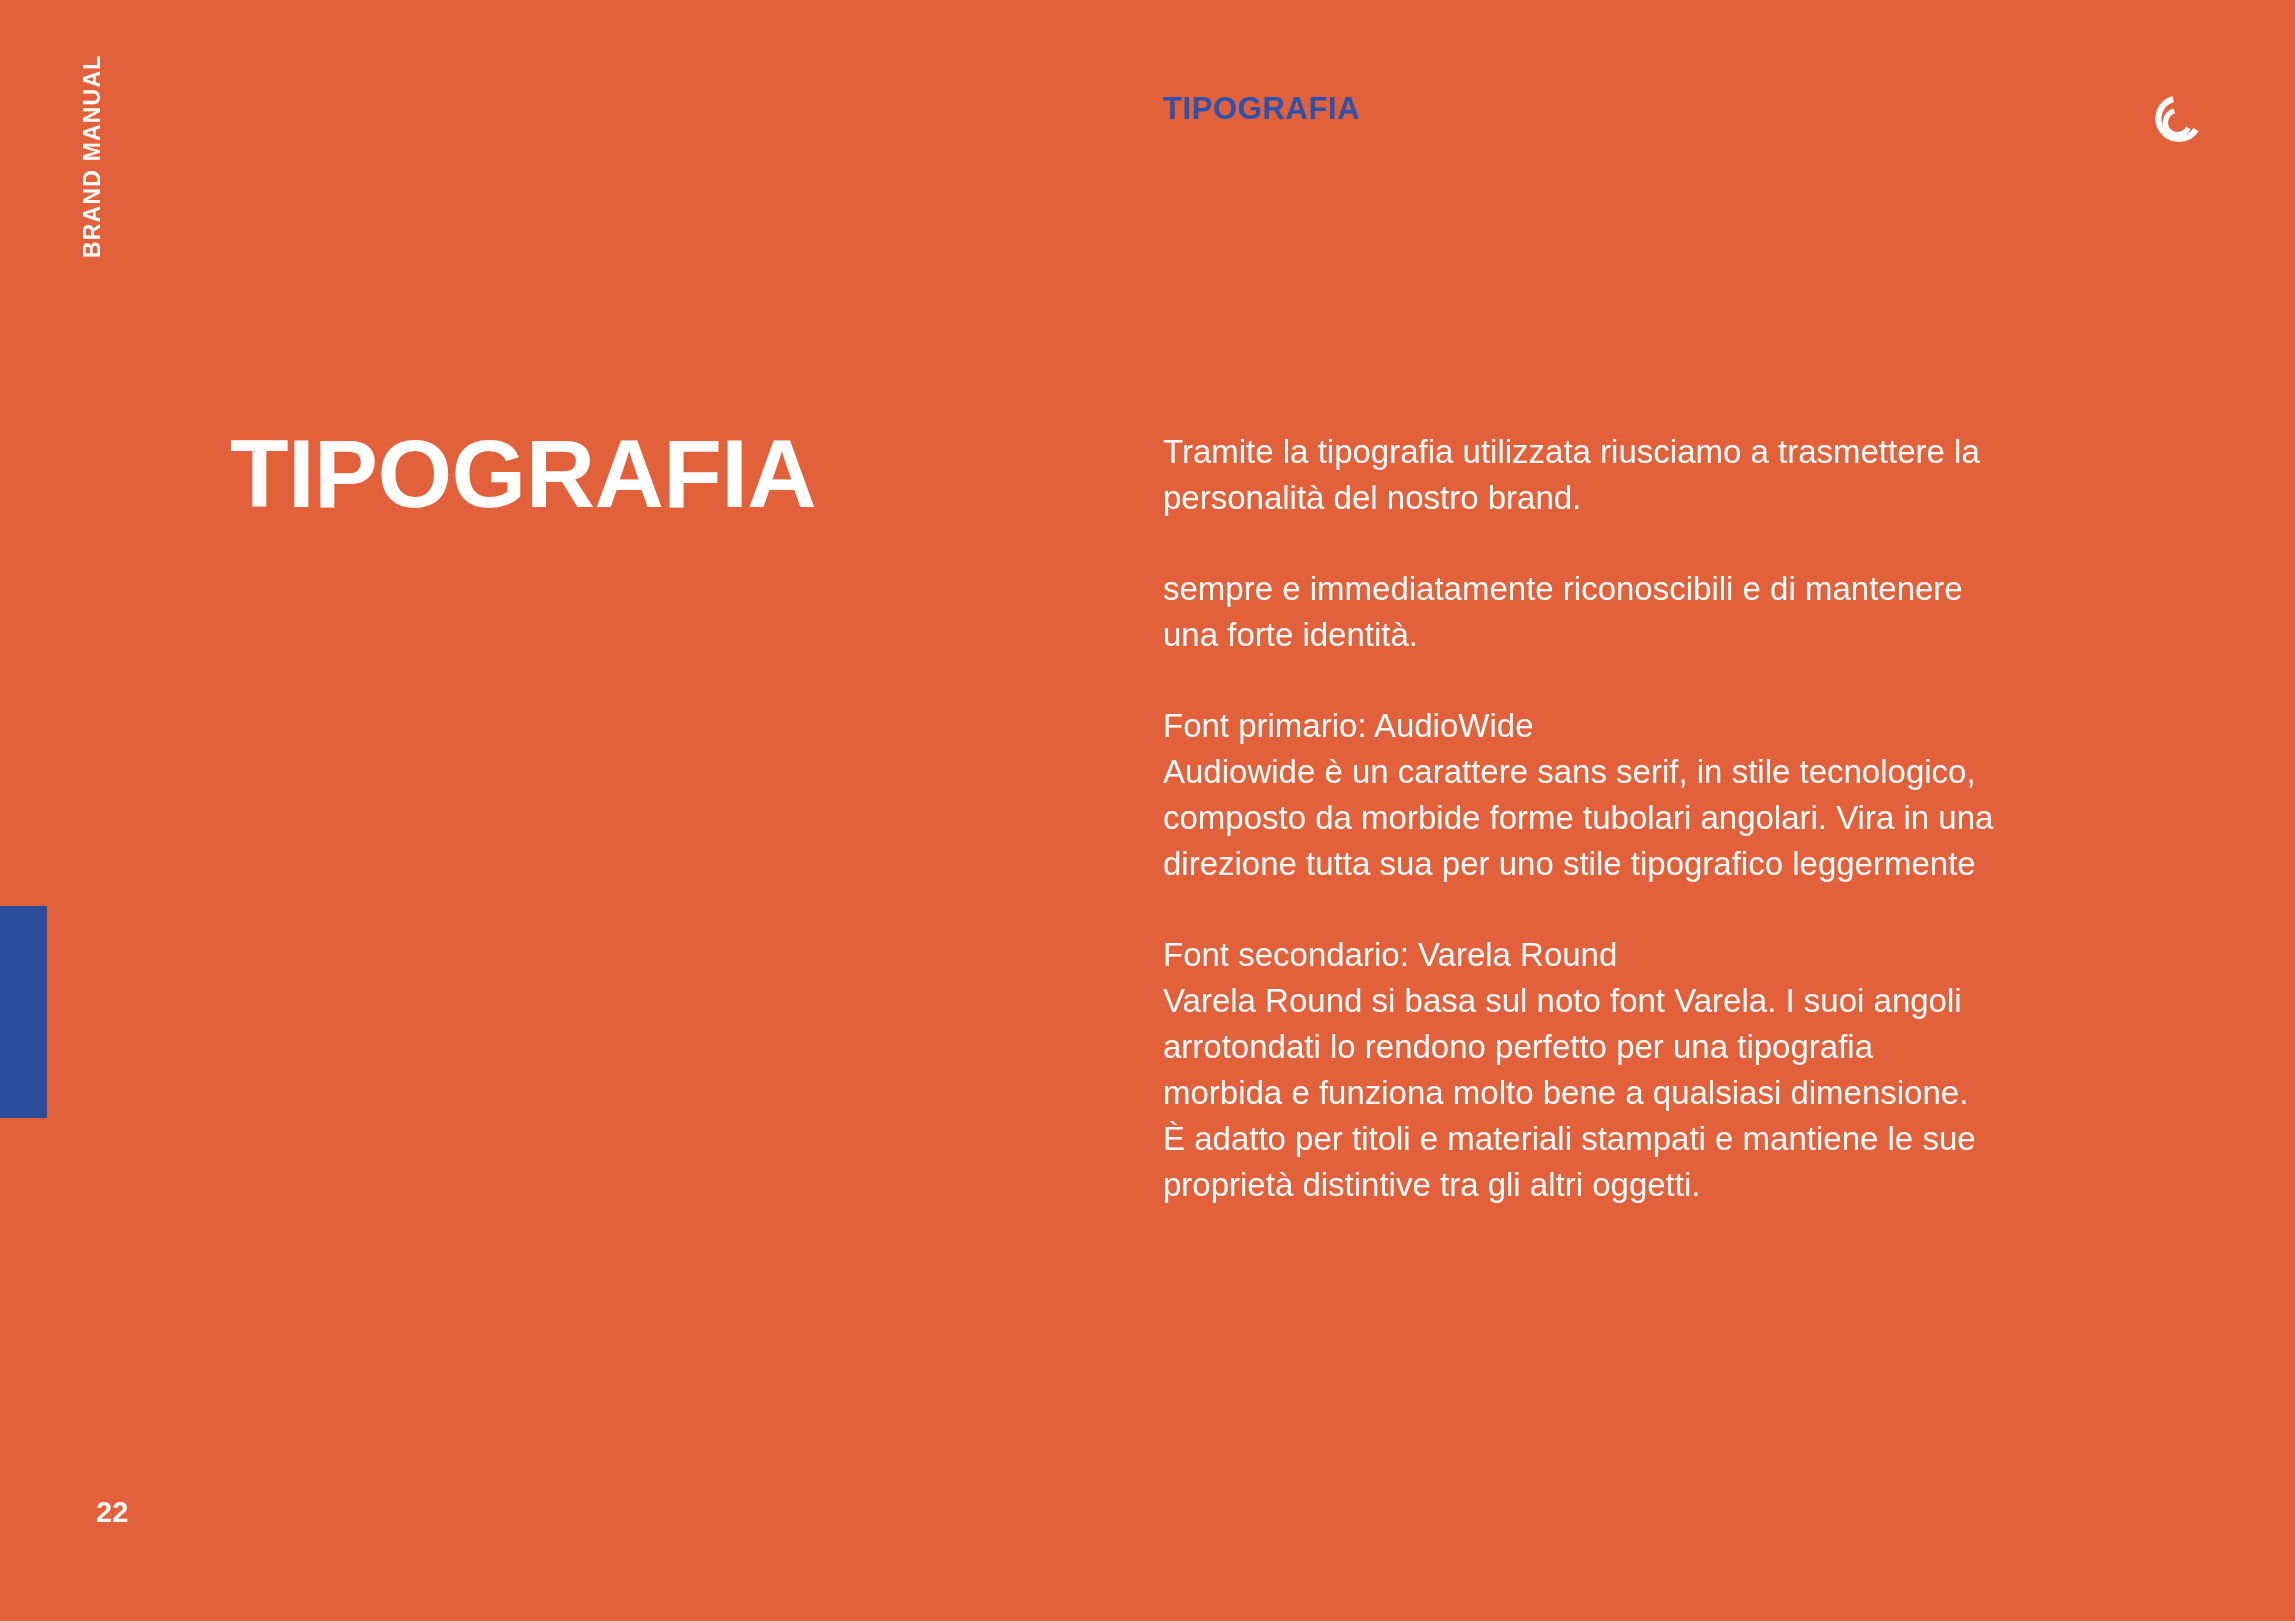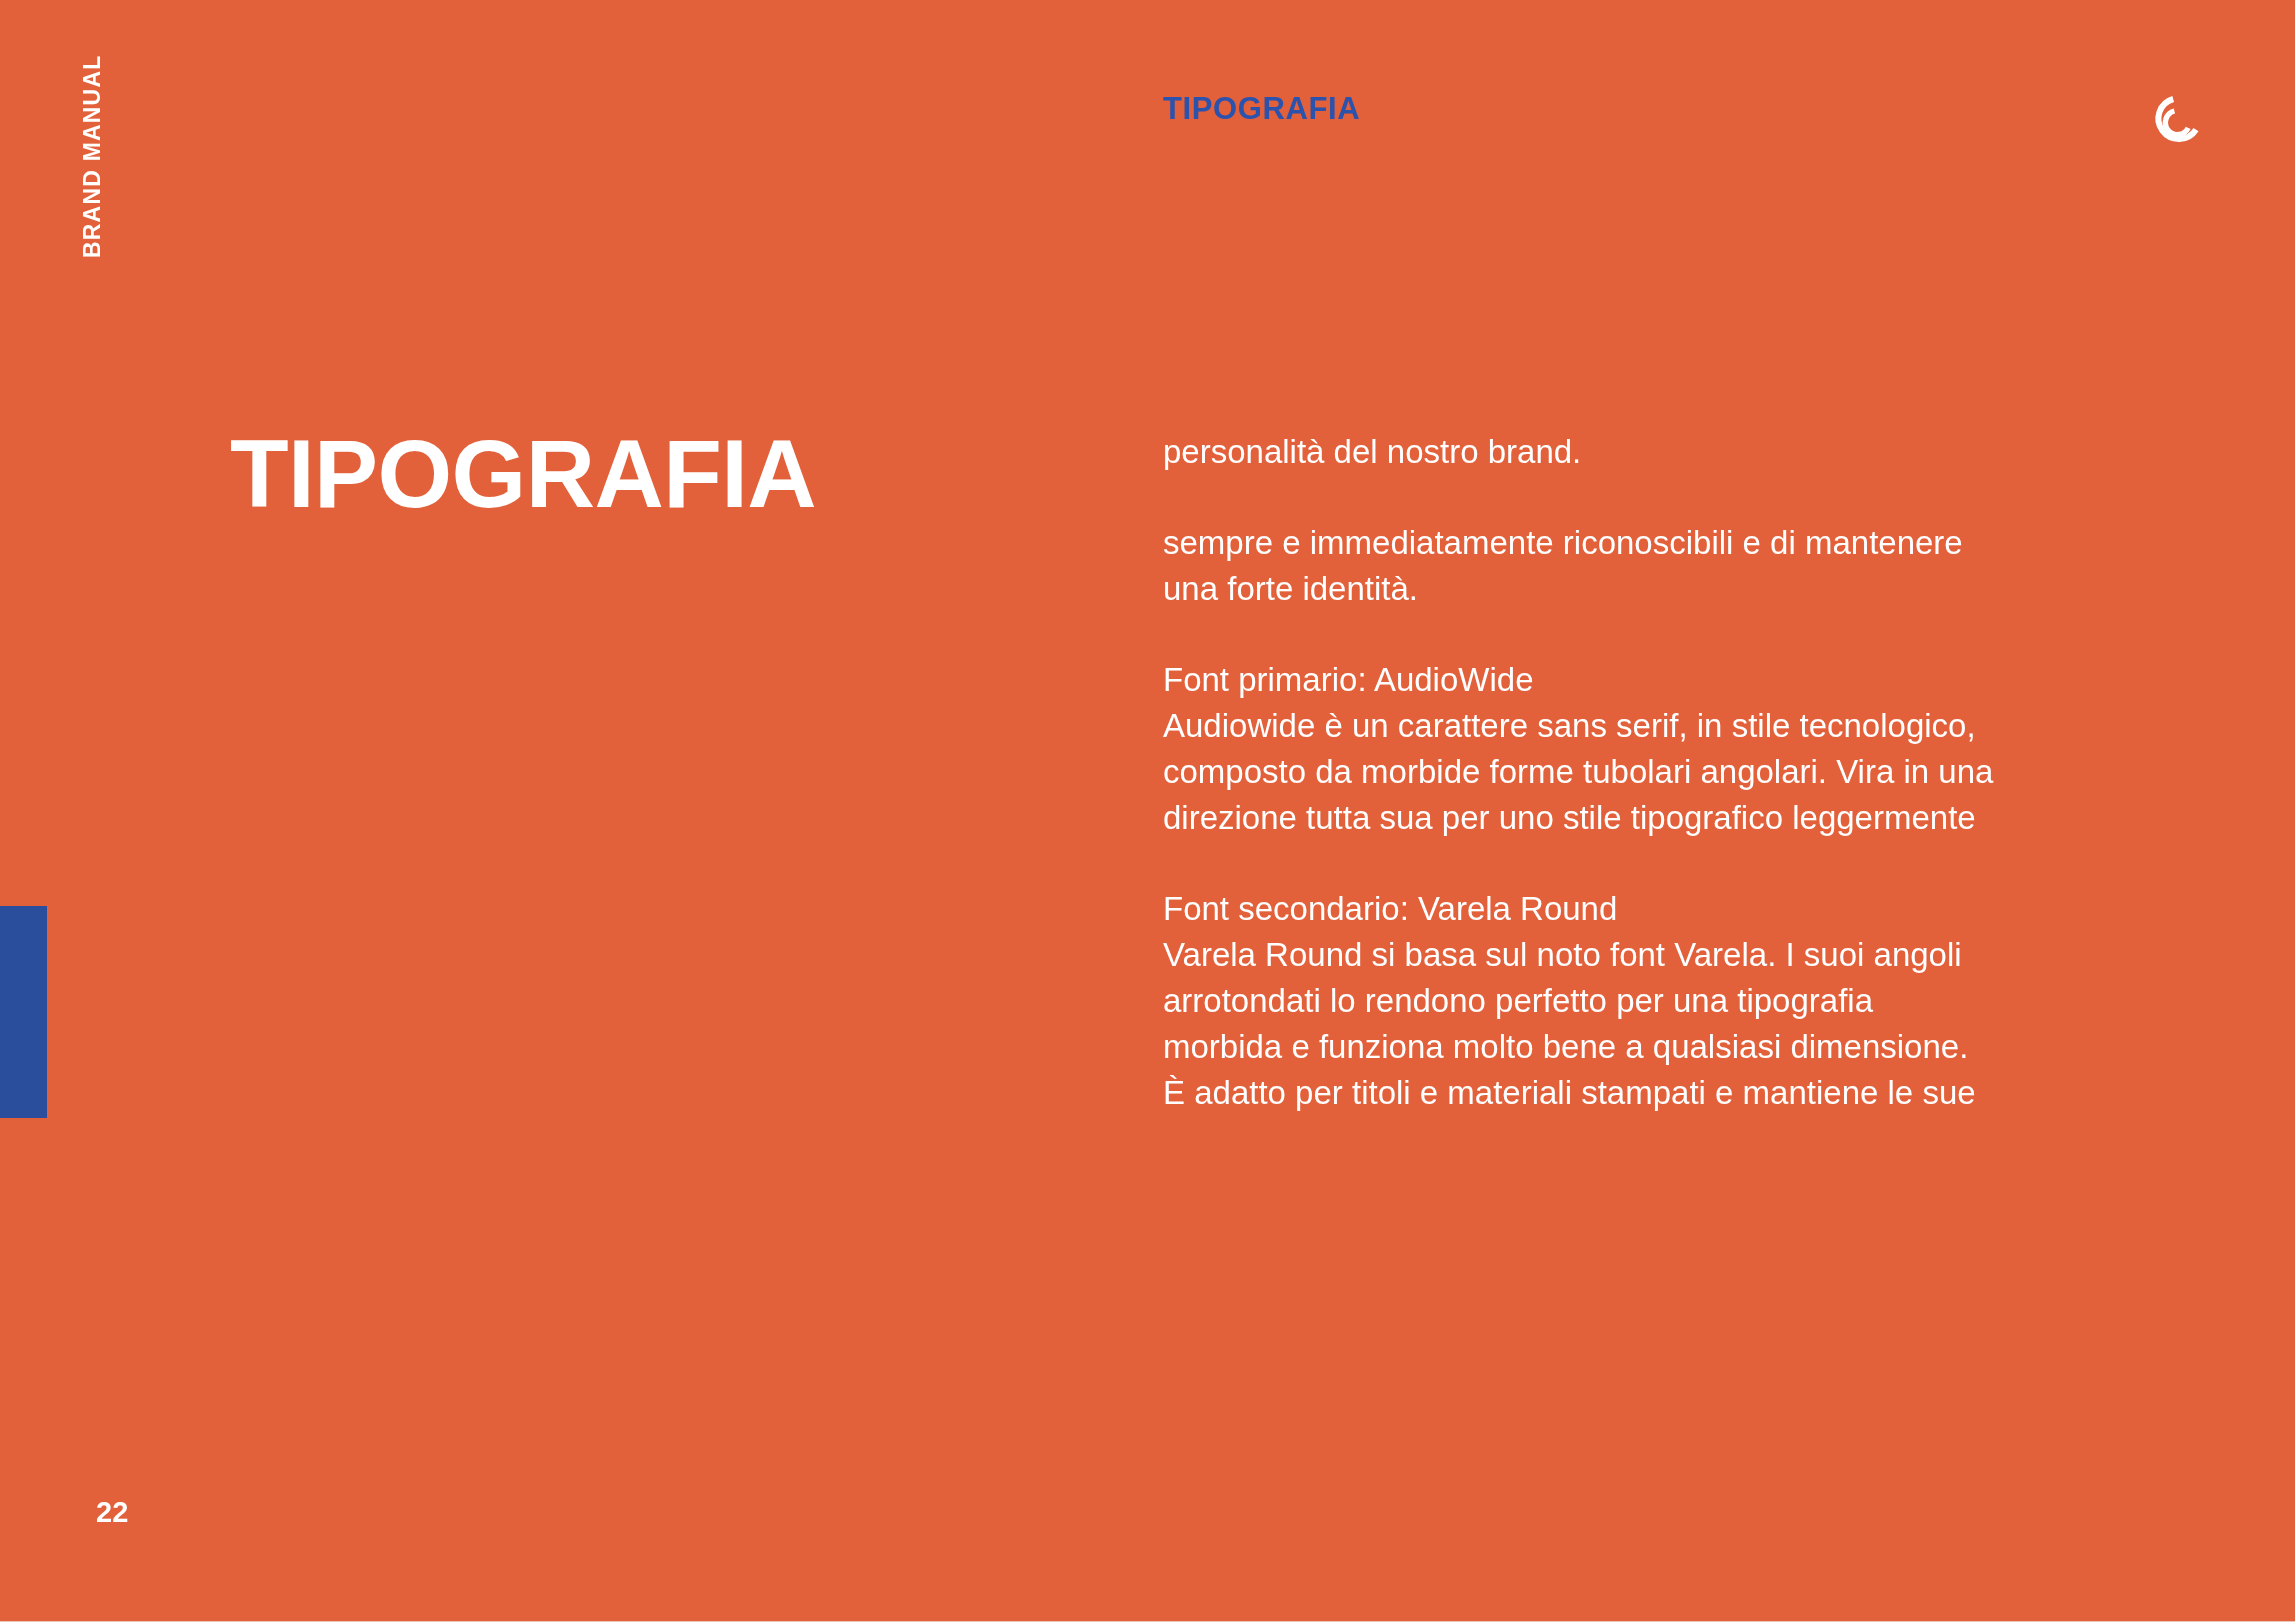--- a/index.html
+++ b/index.html
@@ -114,20 +114,21 @@
       <path d="M 37 5 A 34 34 0 1 0 75 56" fill="none" stroke="#FFFFFF" stroke-width="10" stroke-linecap="butt"></path>
       <path d="M 39 25 A 20 20 0 1 0 62 53" fill="none" stroke="#FFFFFF" stroke-width="9" stroke-linecap="butt"></path>
     </svg>
   </div>
 
   <div class="page-title">TIPOGRAFIA</div>
 
   <div class="body-col">
 
     <div class="para">
+      <div class="line">Tramite la tipografia utilizzata riusciamo a trasmettere la</div>
       <div class="line">personalità del nostro brand.</div>
     </div>
 
     <div class="para">
       <div class="line">sempre e immediatamente riconoscibili e di mantenere</div>
       <div class="line">una forte identità.</div>
     </div>
 
     <div class="para">
       <div class="para-heading">Font primario: AudioWide</div>
@@ -135,20 +136,21 @@
       <div class="line">composto da morbide forme tubolari angolari. Vira in una</div>
       <div class="line">direzione tutta sua per uno stile tipografico leggermente</div>
     </div>
 
     <div class="para">
       <div class="para-heading">Font secondario: Varela Round</div>
       <div class="line">Varela Round si basa sul noto font Varela. I suoi angoli</div>
       <div class="line">arrotondati lo rendono perfetto per una tipografia</div>
       <div class="line">morbida e funziona molto bene a qualsiasi dimensione.</div>
       <div class="line">È adatto per titoli e materiali stampati e mantiene le sue</div>
+      <div class="line">proprietà distintive tra gli altri oggetti.</div>
     </div>
 
   </div>
 
   <div class="accent-bar"></div>
 
   <div class="page-number">22</div>
 
   <div class="bottom-strip"></div>
 

